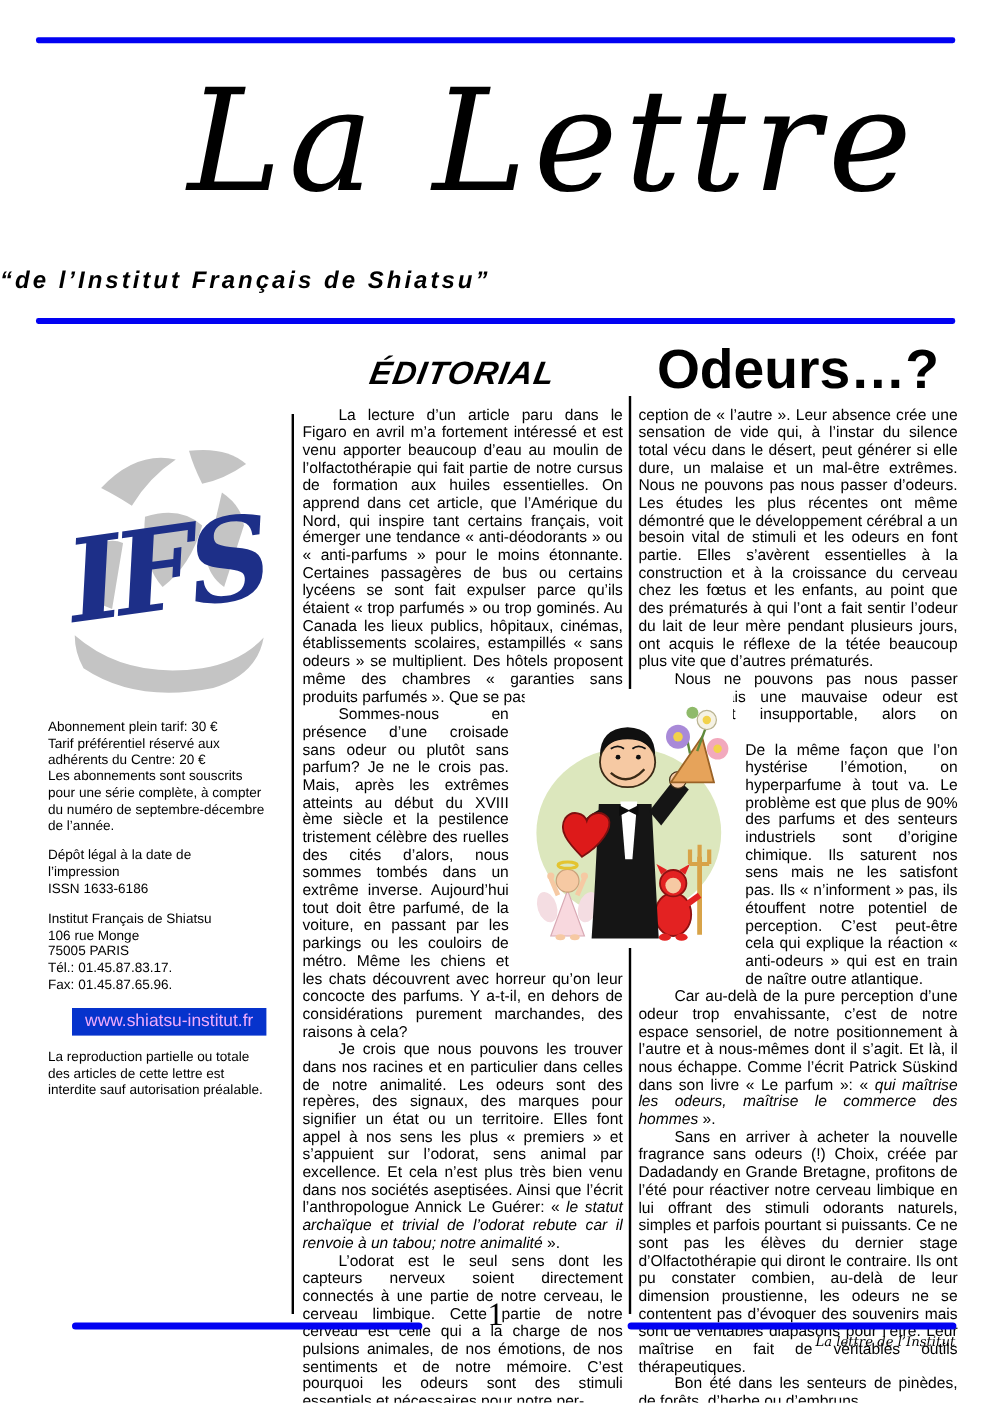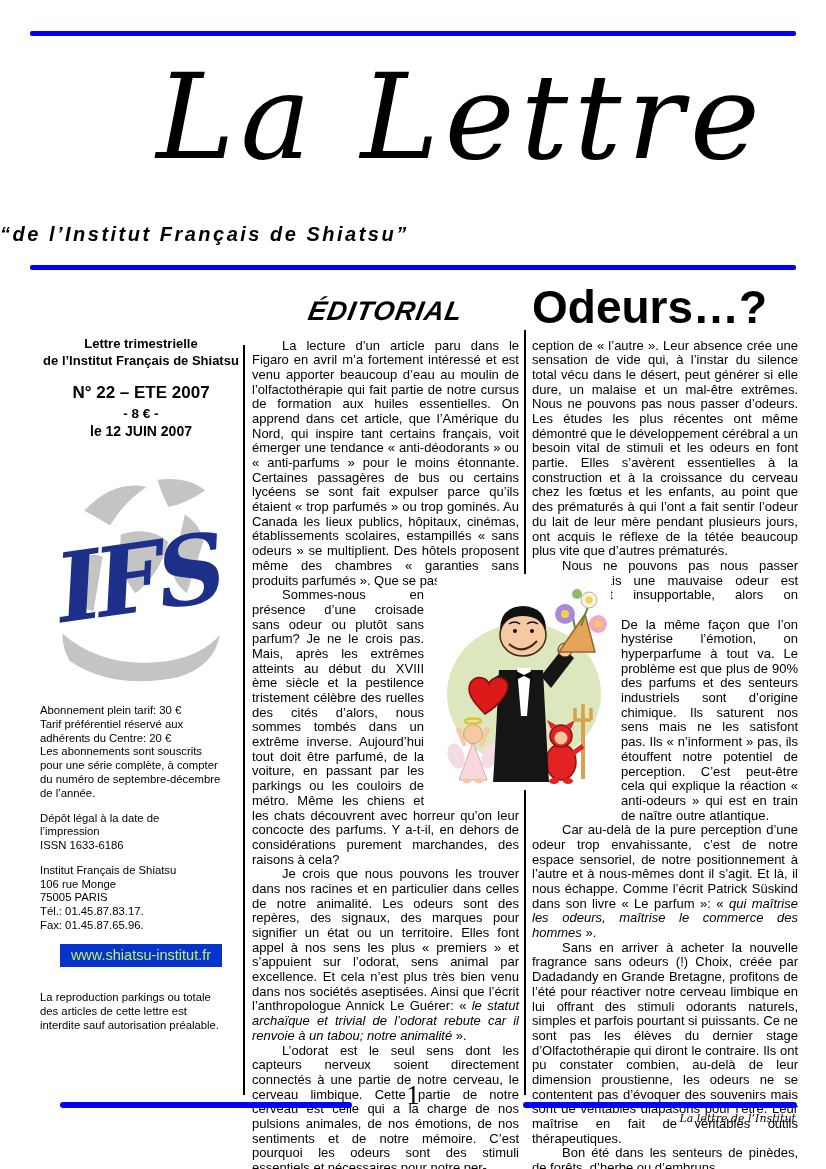--- a/index.html
+++ b/index.html
@@ -34,34 +34,34 @@
   .sidebar{position:absolute;left:40px;top:336px;width:202px;font-size:11.3px;line-height:1.22;}
   .masthead{text-align:center;font-weight:bold;}
   .mh-line{font-size:13px;line-height:1.3;}
   .mh-issue{margin-top:13px;font-size:17px;}
   .mh-price{font-size:13.5px;margin-top:2px;}
   .mh-date{font-size:14px;margin-top:1px;}
   .logo{margin:14px auto 12px;width:192px;height:238px;display:block;}
   .info{white-space:pre-line;margin-bottom:11px;}
   .info.small{font-size:10.8px;}
   .badge{
-    background:#0633cc;color:#bef264;font-size:14.5px;text-align:center;
-    width:158px;margin:4px auto 24px;padding:3px 2px;cursor:pointer;
+    background:#0633cc;color:#f0abfc;font-size:14.5px;text-align:center;
+    width:158px;margin:4px auto 12px;padding:3px 2px;cursor:pointer;
   }
 
   
   .col{position:absolute;text-align:justify;font-size:13px;line-height:1.13;}
   .col-mid{left:252px;top:296px;width:267px;}
   .col-right{left:532px;top:282px;width:266px;}
   .edit-head{
     text-align:center;font-weight:bold;font-style:italic;font-size:27px;
     letter-spacing:1px;transform:skewX(-10deg);margin:0 0 12px 0;
   }
   .art-head{
-    margin:0 0 6px 0;text-align:left;font-weight:bold;font-size:46px;line-height:1.1;
+    margin:0 0 6px 0;text-align:center;font-weight:bold;font-size:46px;line-height:1.1;
   }
   .para{margin:0;}
   .indent{text-indent:30px;}
   .it{font-style:italic;}
   .wrap-right{float:right;width:88px;height:210px;margin-left:7px;}
   .wrap-left{float:left;width:82px;height:192px;margin-right:7px;}
 
   
   .cartoon{position:absolute;left:437px;top:574px;width:174px;height:216px;z-index:3;}
 
@@ -85,27 +85,20 @@
 
   <div class="rule rule-top"></div>
   <div class="title">La Lettre</div>
   <div class="subtitle">“de l’Institut Français de Shiatsu”</div>
   <div class="rule rule-mid"></div>
 
   <div class="divider divider-left"></div>
   <div class="divider divider-right"></div>
 
   <aside class="sidebar">
-    <div class="masthead">
-      <div class="mh-line">Lettre trimestrielle</div>
-      <div class="mh-line">de l’Institut Français de Shiatsu</div>
-      <div class="mh-issue">N° 22 – ETE 2007</div>
-      <div class="mh-price">- 8 € -</div>
-      <div class="mh-date">le 12 JUIN 2007</div>
-    </div>
 
     <svg class="logo" viewBox="0 0 200 260" aria-hidden="true">
       <g fill="#c4c4c4">
         <path d="M38 62 Q70 28 106 36 Q82 52 66 78 Q50 68 38 62 Z"></path>
         <path d="M118 28 Q152 24 170 40 Q150 54 130 58 Q122 42 118 28 Z"></path>
         <path d="M28 118 Q44 106 58 112 L48 172 Q34 168 26 156 Z"></path>
         <path d="M148 66 Q166 78 168 96 L150 152 Q136 142 134 126 Z"></path>
         <path d="M78 88 Q110 78 130 96 Q120 132 94 152 Q74 130 78 88 Z"></path>
         <path d="M14 196 Q60 236 130 226 Q166 220 186 198 Q180 232 140 244 Q70 258 22 226 Q14 212 14 196 Z"></path>
       </g>
@@ -121,21 +114,21 @@
 de l’année.</div>
     <div class="info">Dépôt légal à la date de
 l’impression
 ISSN  1633-6186</div>
     <div class="info">Institut Français de Shiatsu
 106 rue Monge
 75005  PARIS
 Tél.: 01.45.87.83.17.
 Fax: 01.45.87.65.96.</div>
     <div class="badge">www.shiatsu-institut.fr</div>
-    <div class="info">La reproduction parkings ou totale
+    <div class="info">La reproduction partielle ou totale
 des articles de cette lettre est
 interdite sauf autorisation préalable.</div>
   </aside>
 
   <section class="col col-mid">
     <div class="edit-head">ÉDITORIAL</div>
     <p class="para indent">La lecture d’un article paru dans le Figaro en avril m’a fortement intéressé et est venu apporter beaucoup d’eau au moulin de l’olfactothérapie qui fait partie de notre cursus de formation aux huiles essentielles. On apprend dans cet article, que l’Amérique du Nord, qui inspire tant certains français, voit émerger une tendance « anti-déodorants » ou « anti-parfums » pour le moins étonnante. Certaines passagères de bus ou certains lycéens se sont fait expulser parce qu’ils étaient « trop parfumés » ou trop gominés. Au Canada les lieux publics, hôpitaux, cinémas, établissements scolaires, estampillés « sans odeurs » se multiplient. Des hôtels proposent même des chambres « garanties sans produits parfumés ». Que se passe-t-il donc?</p>
     <div class="wrap-right"></div>
     <p class="para indent">Sommes-nous en présence d’une croisade sans odeur ou plutôt sans parfum? Je ne le crois pas. Mais, après les extrêmes atteints au début du XVIII ème siècle et la pestilence tristement célèbre des ruelles des cités d’alors, nous sommes tombés dans un extrême inverse. Aujourd’hui tout doit être parfumé, de la voiture, en passant par les parkings ou les couloirs de métro. Même les chiens et les chats découvrent avec horreur qu’on leur concocte des parfums. Y a-t-il, en dehors de considérations purement marchandes, des raisons à cela?</p>
     <p class="para indent">

